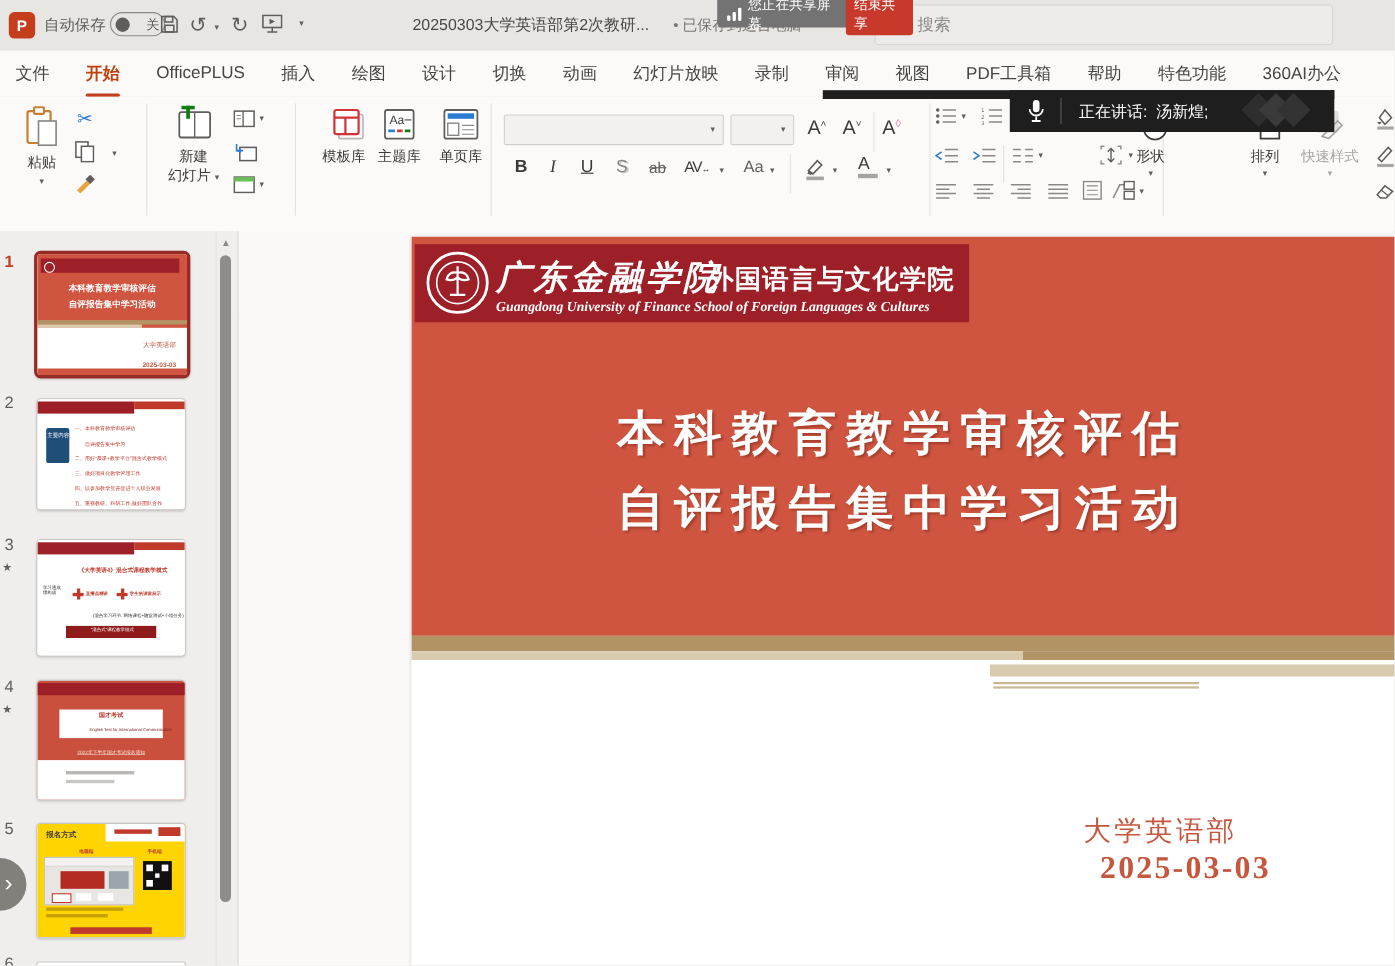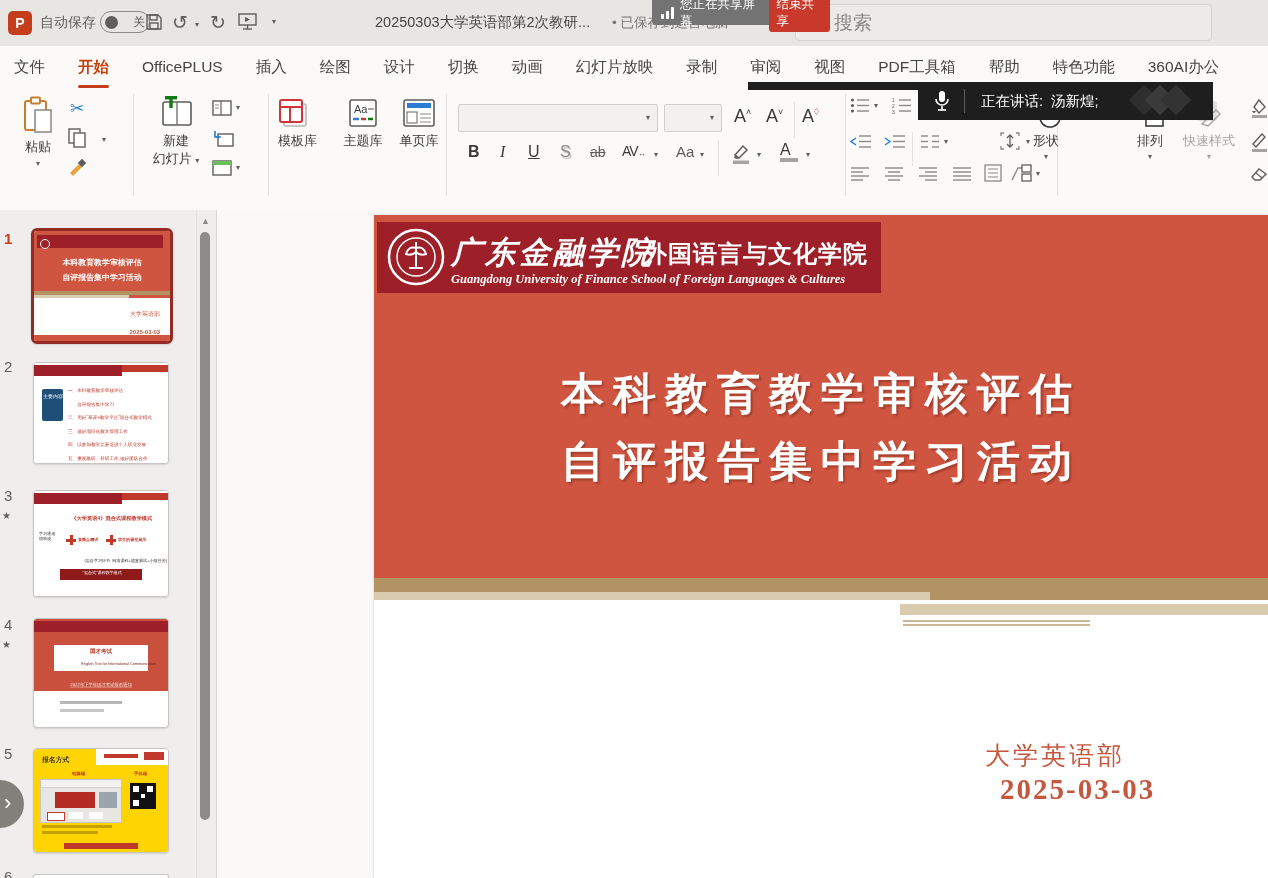--- a/index.html
+++ b/index.html
@@ -74,21 +74,21 @@
     </div>
     <span class="abs caret" style="left:272px;top:18px;">▾</span>
     <span class="abs" style="left:375px;top:13px;font-size:14.5px;color:#484644;">20250303大学英语部第2次教研...</span>
     <span class="abs" style="left:612px;top:14px;font-size:13.5px;color:#797775;z-index:1;">• 已保存到这台电脑</span>
 
     <div class="abs flex" style="left:795px;top:4px;width:417px;height:37px;background:#EDEBE9;border:1px solid #D6D4D2;border-radius:4px;box-sizing:border-box;padding-left:14px;z-index:2;">
       <svg width="15" height="15" viewBox="0 0 15 15" style="margin-right:9px;">
           <circle cx="6" cy="6" r="4.5" fill="none" stroke="#8A8886" stroke-width="1.5"></circle>
           <line x1="9.5" y1="9.5" x2="14" y2="14" stroke="#8A8886" stroke-width="1.5"></line>
         </svg>
-      <span style="font-size:19px;color:#8A8886;">搜索</span>
+      <span style="font-size:15px;color:#8A8886;">搜索</span>
     </div>
 
     <div id="sharebanner" class="abs">
       <span class="flex" style="gap:2px;align-items:flex-end;margin-left:9px;height:12px;">
         <span class="bar" style="height:5px;"></span>
           <span class="bar" style="height:8px;"></span>
           <span class="bar" style="height:12px;"></span>
       </span>
       <span style="color:#fff;font-size:12.5px;margin-left:6px;">您正在共享屏幕</span>
       <span style="background:#C9392B;color:#fff;font-size:12.5px;border-radius:3px;padding:2px 7px;margin-left:8px;">结束共享</span>
@@ -175,21 +175,21 @@
     </div>
     <div class="abs flex" style="left:212px;top:72px;gap:4px;">
       <svg width="20" height="16" viewBox="0 0 20 16">
           <rect x="1" y="1" width="18" height="14" fill="#fff" stroke="#605E5C" stroke-width="1.4"></rect>
           <rect x="1" y="1" width="18" height="4" fill="#6BBF59"></rect>
         </svg>
       <span class="caret">▾</span>
     </div>
     <div class="glabel" style="left:146px;width:110px;">幻灯片</div>
 
-    <div class="abs" style="left:278px;top:10px;width:54px;text-align:left;">
+    <div class="abs" style="left:278px;top:10px;width:54px;text-align:right;">
       <svg width="30" height="30" viewBox="0 0 30 30">
           <rect x="6" y="6" width="22" height="22" rx="2" fill="none" stroke="#B9B7B5" stroke-width="1.5"></rect>
           <rect x="2" y="2" width="22" height="22" rx="2" fill="#fff" stroke="#D13438" stroke-width="2"></rect>
           <line x1="2" y1="9" x2="24" y2="9" stroke="#D13438" stroke-width="2"></line>
           <line x1="12" y1="9" x2="12" y2="24" stroke="#D13438" stroke-width="2"></line>
         </svg>
       <div class="rlabel">模板库</div>
     </div>
     <div class="abs" style="left:336px;top:10px;width:54px;text-align:center;">
       <svg width="30" height="30" viewBox="0 0 30 30">

